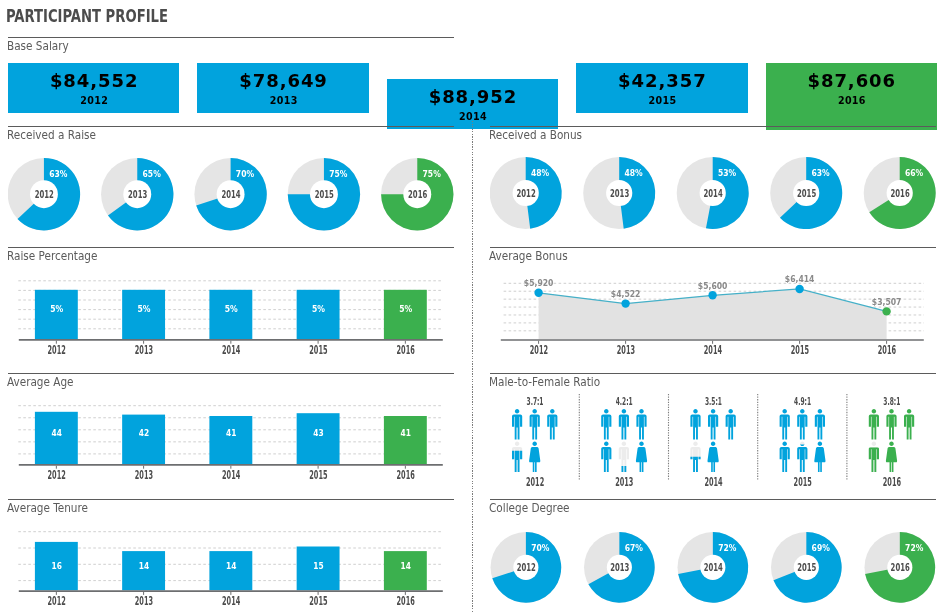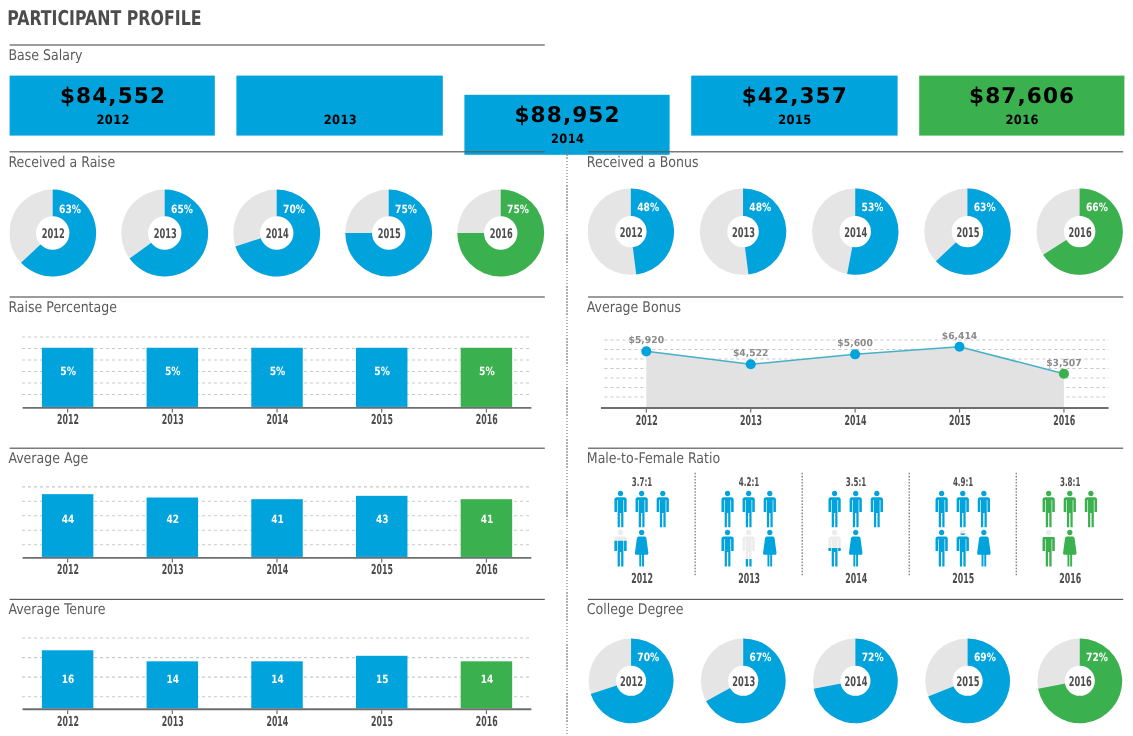--- a/index.html
+++ b/index.html
@@ -44,31 +44,32 @@
 
 <div class="page">
 <div class="abs" id="page-title">PARTICIPANT PROFILE</div>
 <div class="rule" style="left:8.0px;top:37.0px;width:446.0px;"></div>
 <div class="sect-title" style="left:7.0px;top:40.2px;">Base Salary</div>
 <div class="salary-box" style="left:8.00px;top:63px;width:171.40px;height:50px;background:#01a3dd;">
       <div class="salary-val">$84,552</div>
       <div class="salary-yr">2012</div>
     </div>
 <div class="salary-box" style="left:197.40px;top:63px;width:171.40px;height:50px;background:#01a3dd;">
+      <div class="salary-val">$78,649</div>
       <div class="salary-yr">2013</div>
     </div>
 <div class="salary-box" style="left:386.80px;top:63px;width:171.40px;height:50px;background:#01a3dd;margin-top:16px;">
       <div class="salary-val">$88,952</div>
       <div class="salary-yr">2014</div>
     </div>
 <div class="salary-box" style="left:576.20px;top:63px;width:171.40px;height:50px;background:#01a3dd;">
       <div class="salary-val">$42,357</div>
       <div class="salary-yr">2015</div>
     </div>
-<div class="salary-box" style="left:765.60px;top:63px;width:171.40px;height:50px;background:#3bb04e;">
+<div class="salary-box" style="left:765.60px;top:63px;width:171.40px;height:67px;background:#3bb04e;">
       <div class="salary-val">$87,606</div>
       <div class="salary-yr">2016</div>
     </div>
 <div class="rule" style="left:8.0px;top:126.0px;width:446.0px;"></div>
 <div class="sect-title" style="left:7.0px;top:129.2px;">Received a Raise</div>
 <svg width="446.0" height="82.4" style="left:8.0px;top:152.9px;" viewBox="0 0 446.0 82.4">
       <g>
         <circle cx="35.90" cy="41.20" r="36.20" fill="#e5e5e5"></circle>
         <path d="M 35.90 41.20 L 35.90 5.00 A 36.20 36.20 0 1 1 9.51 65.98 Z" fill="#01a3dd"></path>
         <circle cx="35.90" cy="41.20" r="13.95" fill="#ffffff"></circle>

